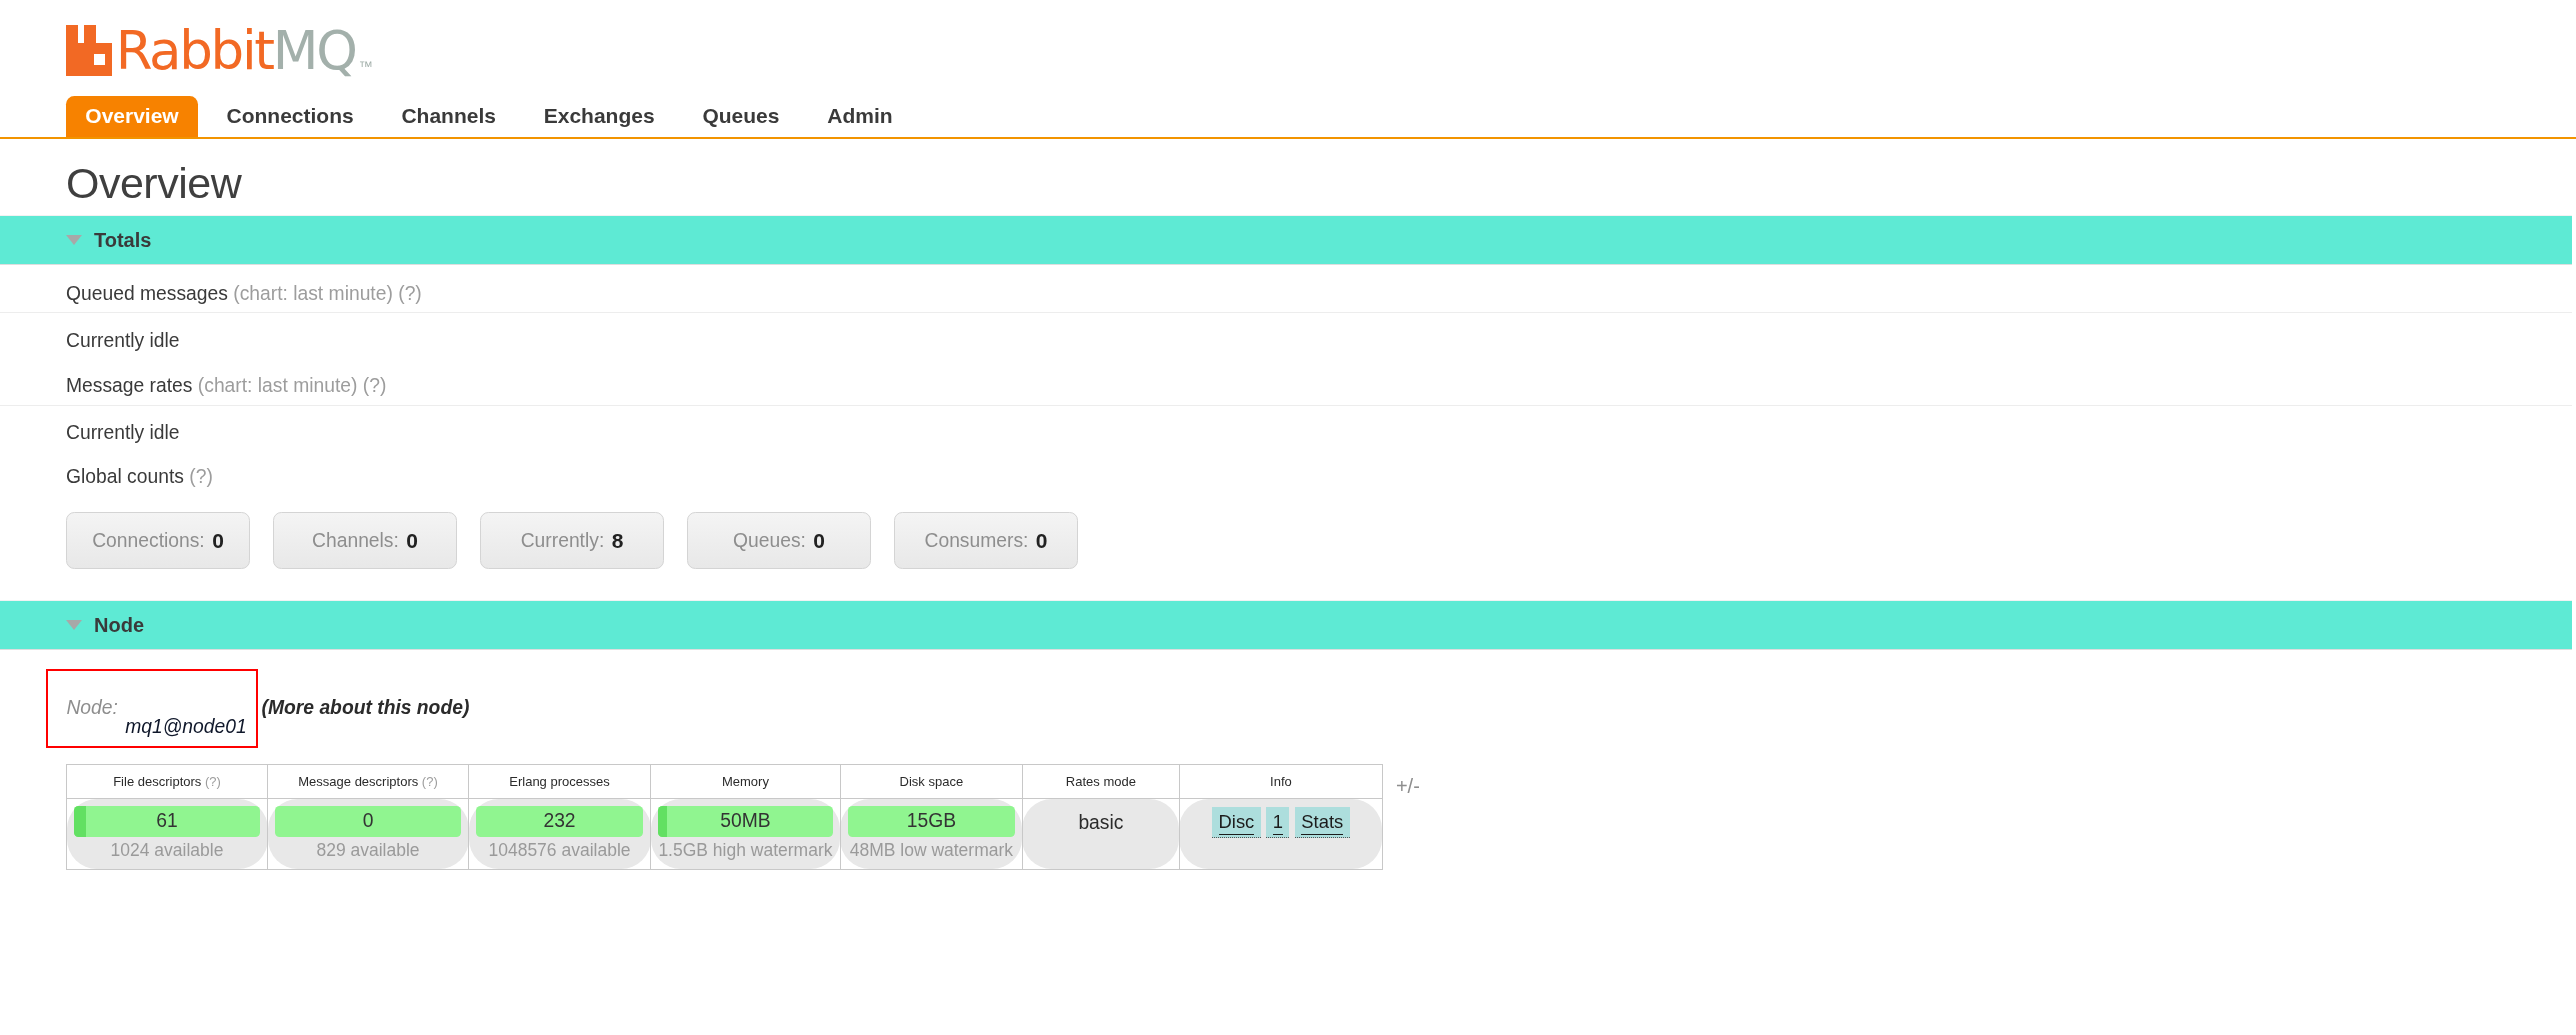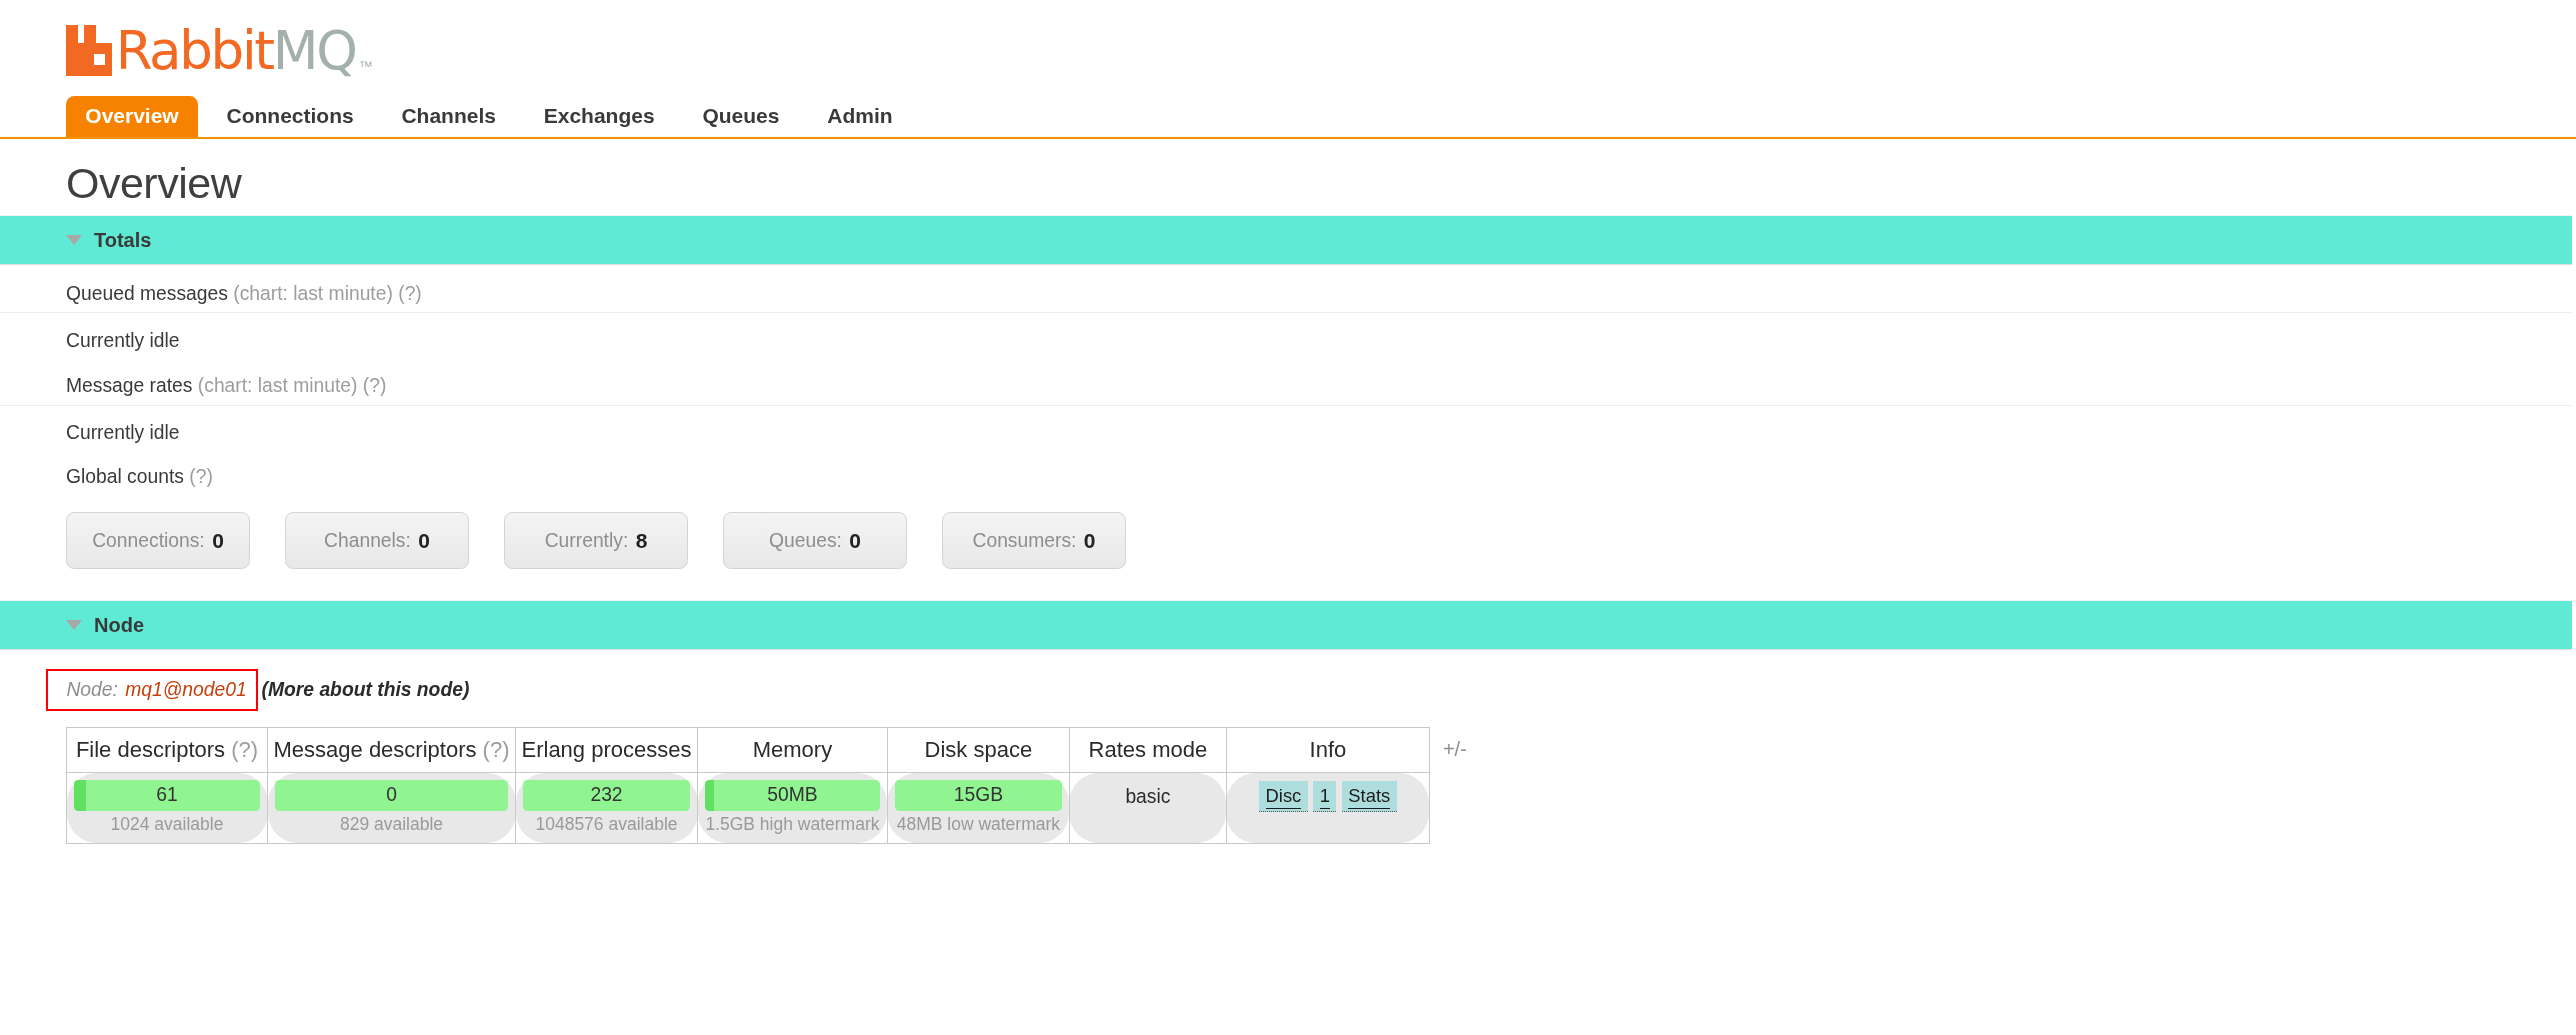--- a/index.html
+++ b/index.html
@@ -153,21 +153,21 @@
     font-size: 19.3px;
     color: #3a3a3a;
     line-height: 1.2;
   }
   .plain-row .muted { color: #9d9d9d; }
 
   
   #global-counts {
     padding: 20px 0 0 66px;
     display: flex;
-    gap: 35px;
+    gap: 23px;
   }
   .count-pill {
     width: 184px;
     height: 57px;
     border: 0.9px solid #d4d4d4;
     border-radius: 8.3px;
     background: linear-gradient(to bottom, #f4f4f4 0%, #e8e8e8 100%);
     display: flex;
     align-items: center;
     justify-content: center;
@@ -195,21 +195,21 @@
   }
   #node-highlight {
     border: 2.8px solid #ff0000;
     padding: 8.3px 9.2px 8.3px 18.4px;
     margin-left: -20px;
     display: inline-flex;
     align-items: center;
     box-sizing: border-box;
   }
   #node-highlight .nh-label { color: #8e8e8e; }
-  #node-highlight .nh-value { color: #c2410c; margin-left: 7.4px; }
+  #node-highlight .nh-value { color: #0f172a; margin-left: 7.4px; margin-top: 37px; }
   #more-about-node {
     font-weight: bold;
     color: #2b2b2b;
     margin-left: 3.7px;
     cursor: pointer;
     font-size: 19.3px;
   }
 
   
   #node-table-wrap {
@@ -217,21 +217,21 @@
     display: flex;
     align-items: flex-start;
   }
   table.node-table {
     border-collapse: collapse;
     table-layout: fixed;
   }
   table.node-table th {
     border: 0.9px solid #c8c8c8;
     background: #ffffff;
-    font-size: 22px;
+    font-size: 13px;
     font-weight: 400;
     color: #2b2b2b;
     padding: 9.2px 5.5px;
     text-align: center;
     white-space: nowrap;
   }
   table.node-table th .muted { color: #9d9d9d; }
   table.node-table td {
     border-left: 0.9px solid #c8c8c8;
     border-right: 0.9px solid #c8c8c8;

